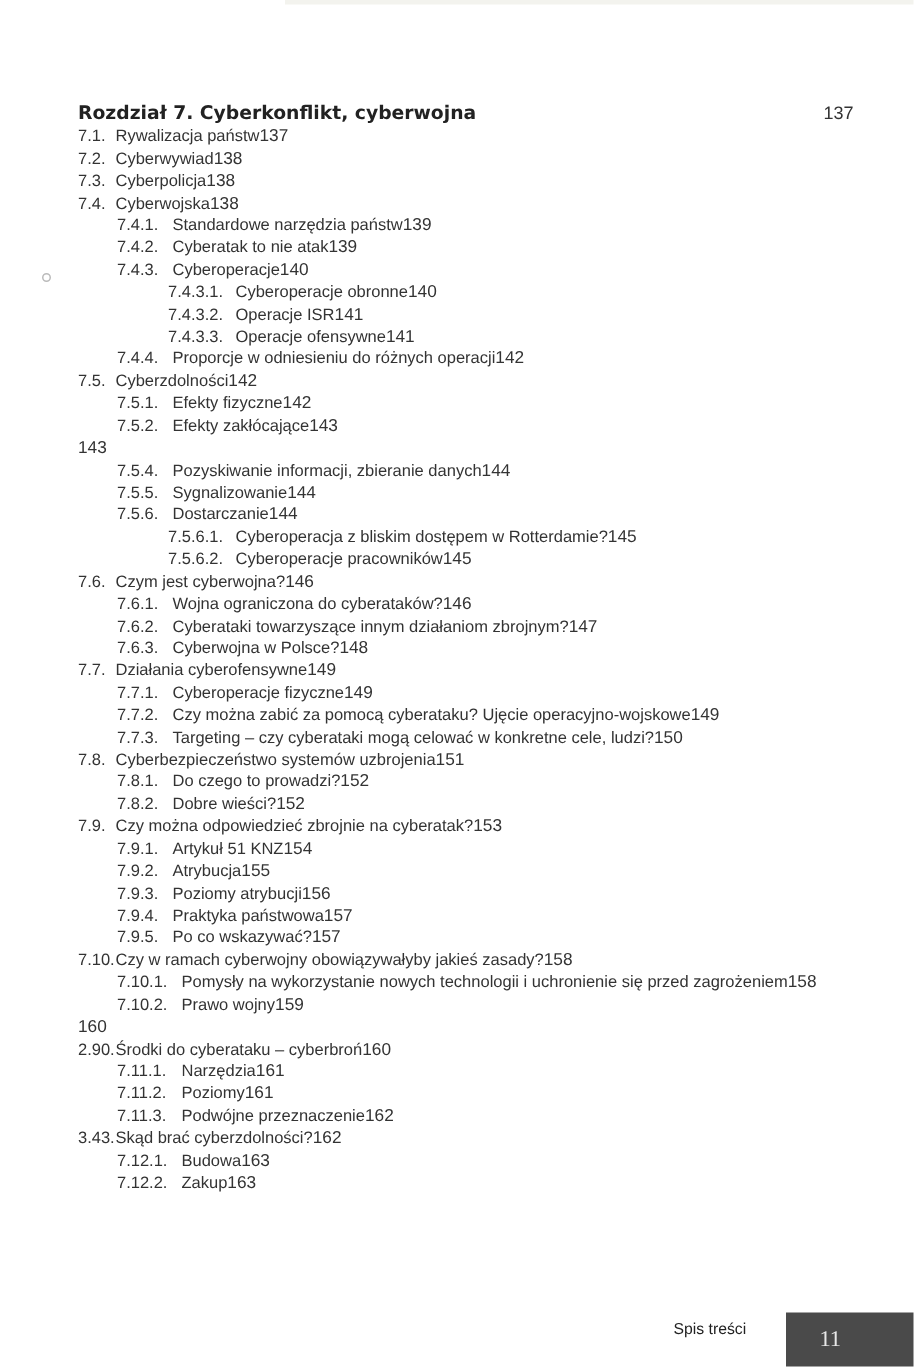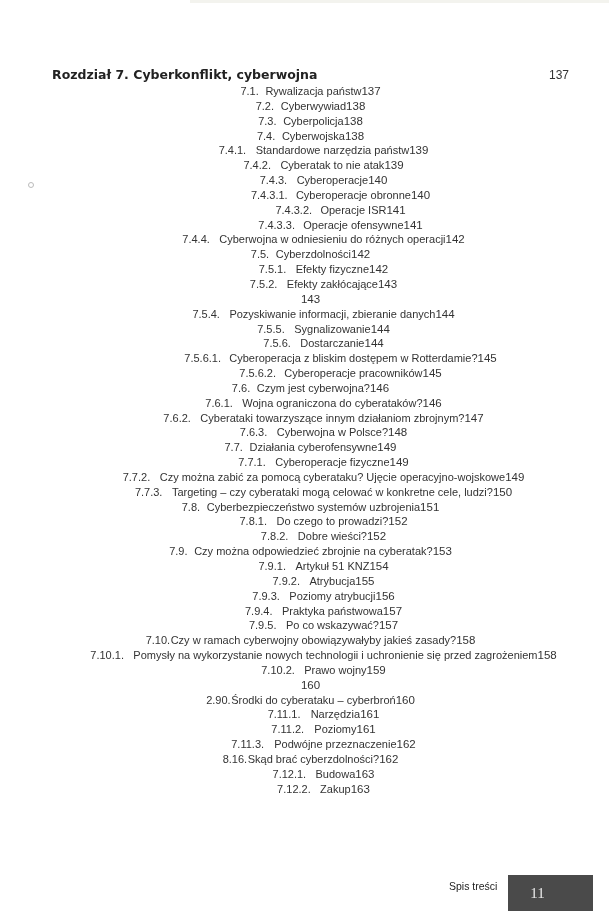--- a/index.html
+++ b/index.html
@@ -9,40 +9,40 @@
   }
   .top-edge { position: absolute; left: 190px; top: 0; width: 419px; height: 3px; background: #f3f3ee; }
   .toc { position: absolute; left: 40px; top: 66px; width: 517px; margin-left: 12px; }
   .chapter {
     display: flex; justify-content: space-between; align-items: baseline;
     font-family: "DejaVu Sans", sans-serif; font-weight: bold; font-size: 12.5px; color: #222;
     height: 18px; line-height: 18px;
   }
   .chapter .pg { font-family: "Liberation Sans", sans-serif; font-weight: normal; font-size: 12px; color: #333; }
   .row {
-    display: flex; justify-content: center; align-items: baseline;
+    display: flex; justify-content: flex-start; align-items: baseline;
     height: 14.85px; line-height: 14.85px; font-size: 11px; color: #333;
     white-space: nowrap;
   }
   .row .left { display: flex; }
   .row .num { display: inline-block; }
   .lvl1 .left { padding-left: 0; }
   .lvl1 .num { width: 25px; }
   .lvl2 .left { padding-left: 26px; }
   .lvl2 .num { width: 37px; }
   .lvl3 .left { padding-left: 60px; }
   .lvl3 .num { width: 45px; }
   .lvl2.wide .num { width: 43px; }
   .row .pg { font-size: 11.5px; color: #333; }
   .footer-label {
     position: absolute; left: 449px; top: 880px; font-size: 10.5px; font-weight: normal; color: #222;
     font-family: "Liberation Sans", sans-serif;
   }
   .page-box {
-    position: absolute; left: 508px; top: 875px; width: 85px; height: 36px; background: #4a4a4a;
+    position: absolute; left: 524px; top: 875px; width: 85px; height: 36px; background: #4a4a4a;
     color: #e8e8e8; font-family: "Liberation Serif", serif; font-size: 15px;
     display: flex; align-items: center; justify-content: center; box-sizing: border-box; padding-left: 8px;
   }
   .page-box span { margin-left: -34px; }
   .speck { position: absolute; left: 28px; top: 182px; width: 4px; height: 4px; border: 1px solid #bbb; border-radius: 50%; }
 </style>
 </head>
 <body>
 
 <div class="top-edge"></div>
@@ -120,21 +120,21 @@
       <div class="row lvl3">
         <span class="left">
           <span class="num">7.4.3.3.</span>
           <span>Operacje ofensywne</span>
         </span>
         <span class="pg">141</span>
       </div>
       <div class="row lvl2">
         <span class="left">
           <span class="num">7.4.4.</span>
-          <span>Cyberwojna w odniesieniu do różnych operacji</span>
+          <span>Proporcje w odniesieniu do różnych operacji</span>
         </span>
         <span class="pg">142</span>
       </div>
       <div class="row lvl1">
         <span class="left">
           <span class="num">7.5.</span>
           <span>Cyberzdolności</span>
         </span>
         <span class="pg">142</span>
       </div>
@@ -356,21 +356,21 @@
       </div>
       <div class="row lvl2 wide">
         <span class="left">
           <span class="num">7.11.3.</span>
           <span>Podwójne przeznaczenie</span>
         </span>
         <span class="pg">162</span>
       </div>
       <div class="row lvl1">
         <span class="left">
-          <span class="num">8.16.</span>
+          <span class="num">3.43.</span>
           <span>Skąd brać cyberzdolności?</span>
         </span>
         <span class="pg">162</span>
       </div>
       <div class="row lvl2 wide">
         <span class="left">
           <span class="num">7.12.1.</span>
           <span>Budowa</span>
         </span>
         <span class="pg">163</span>

